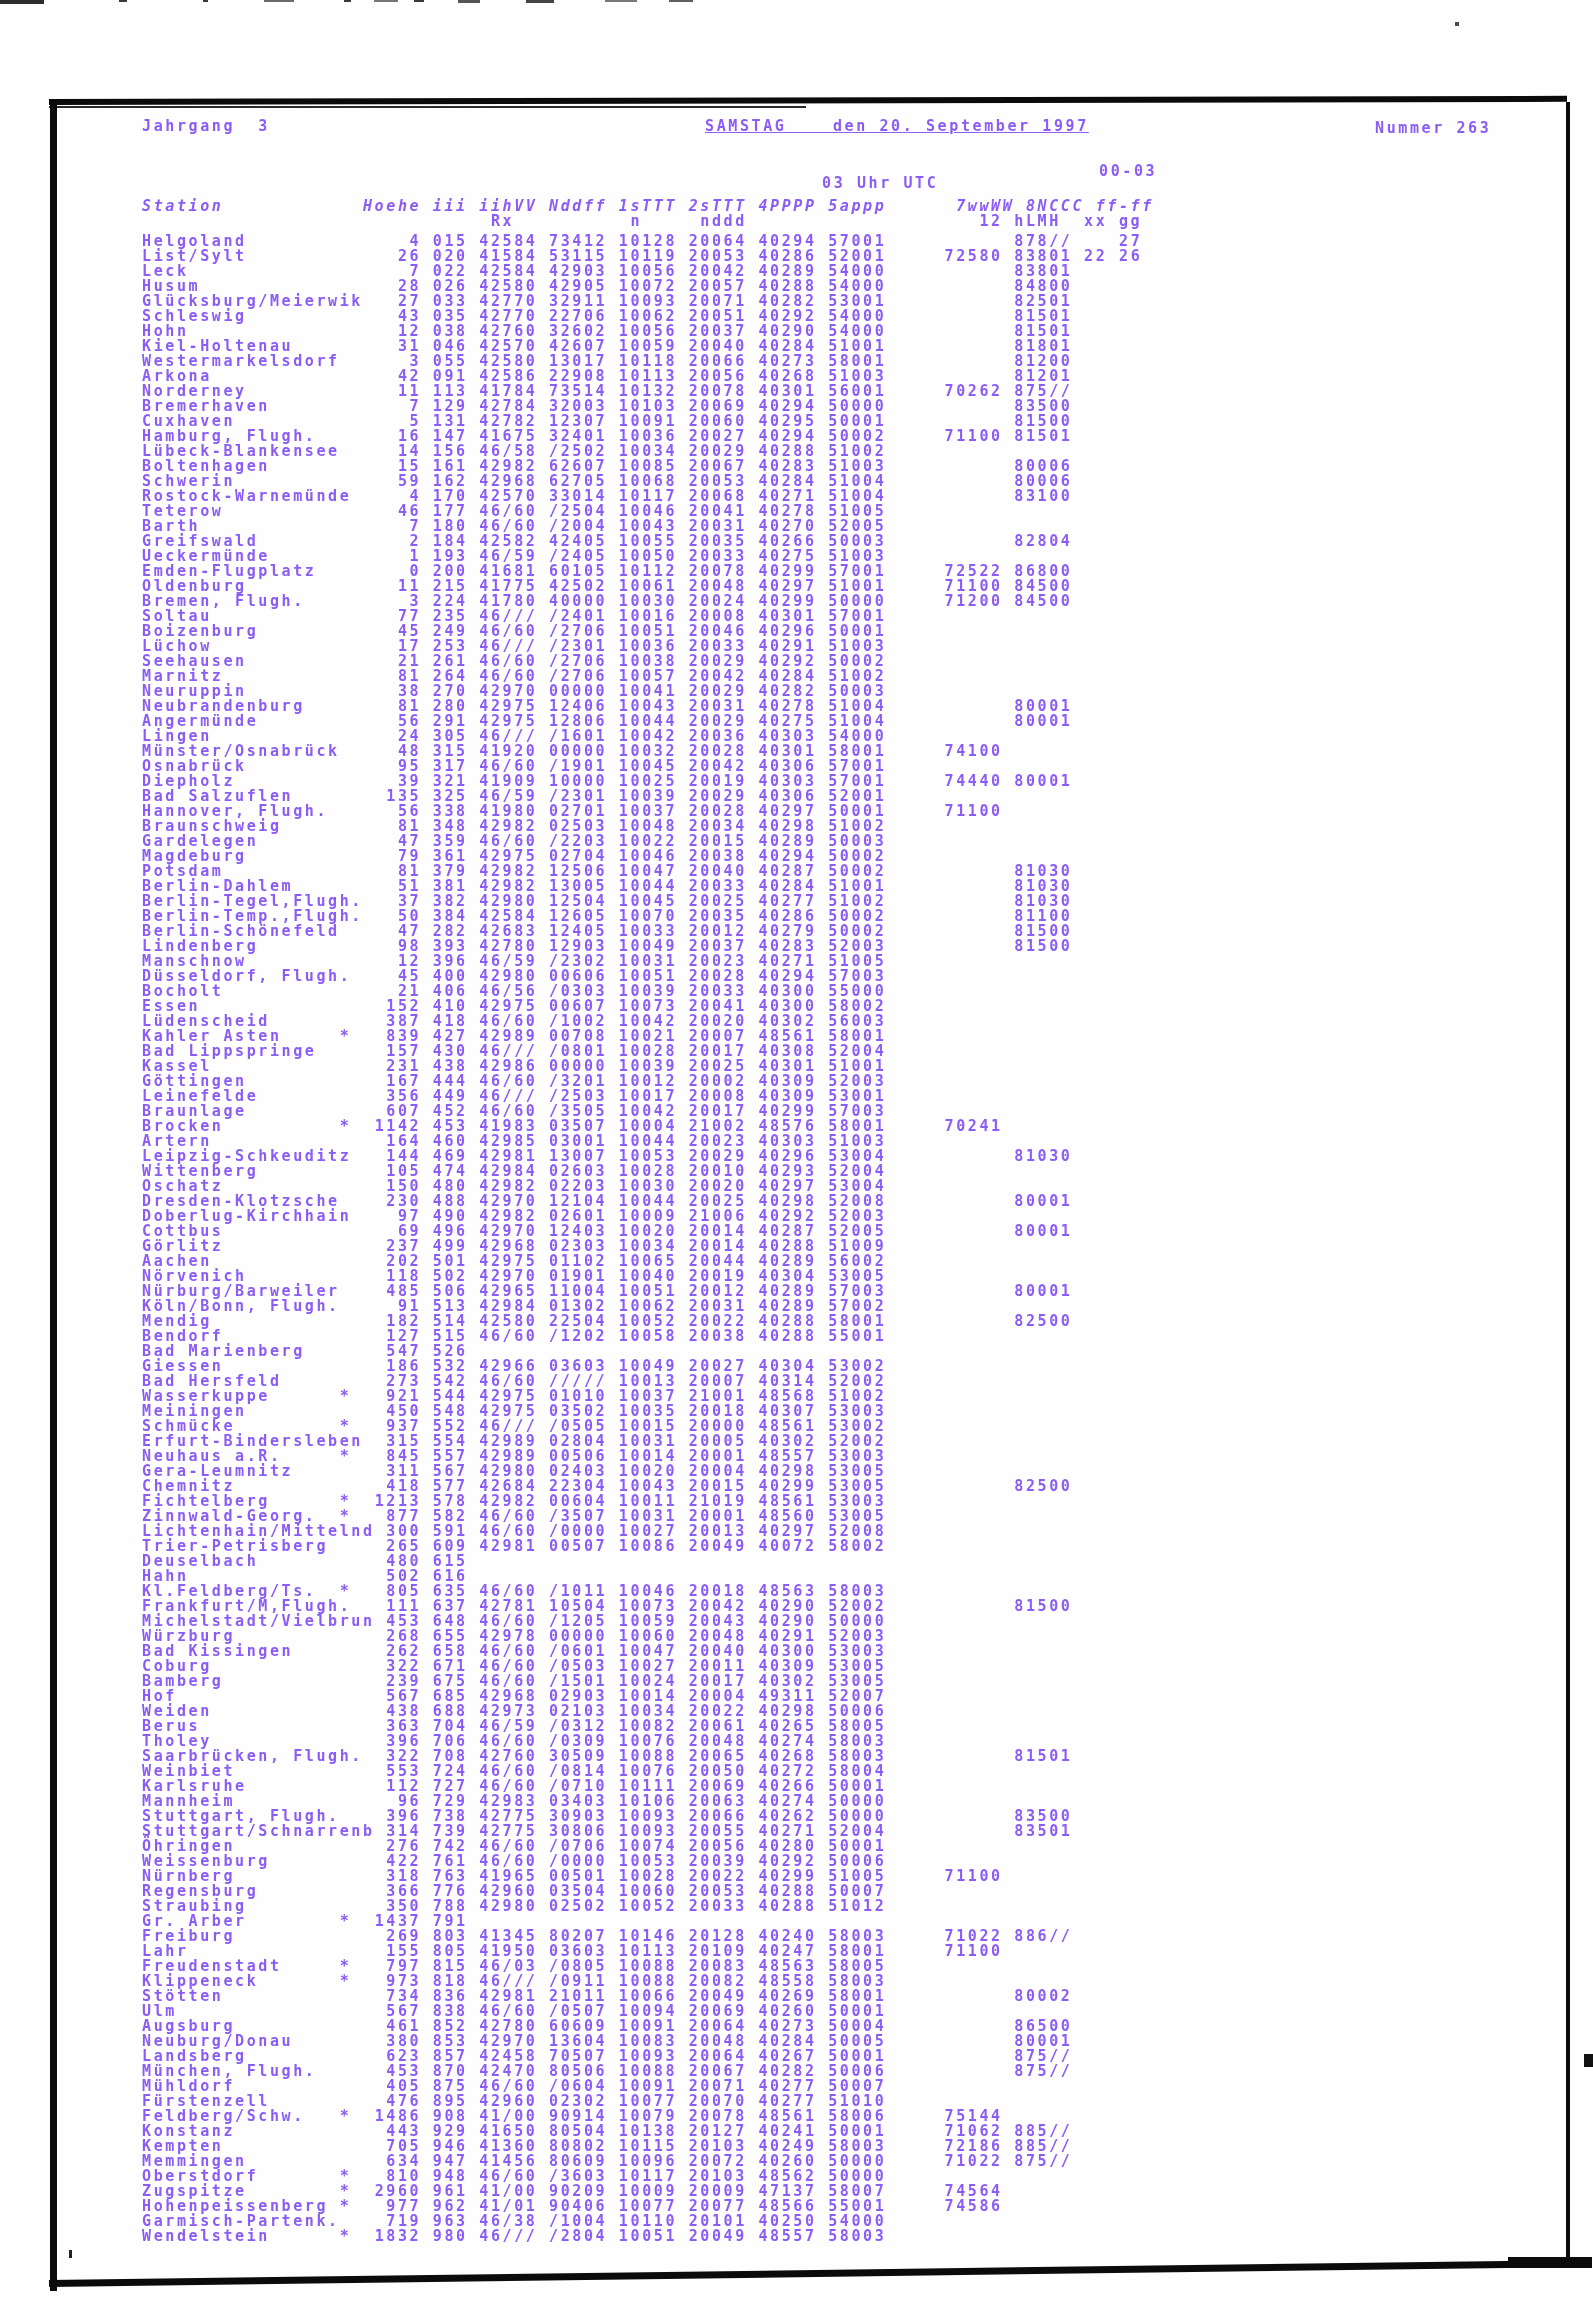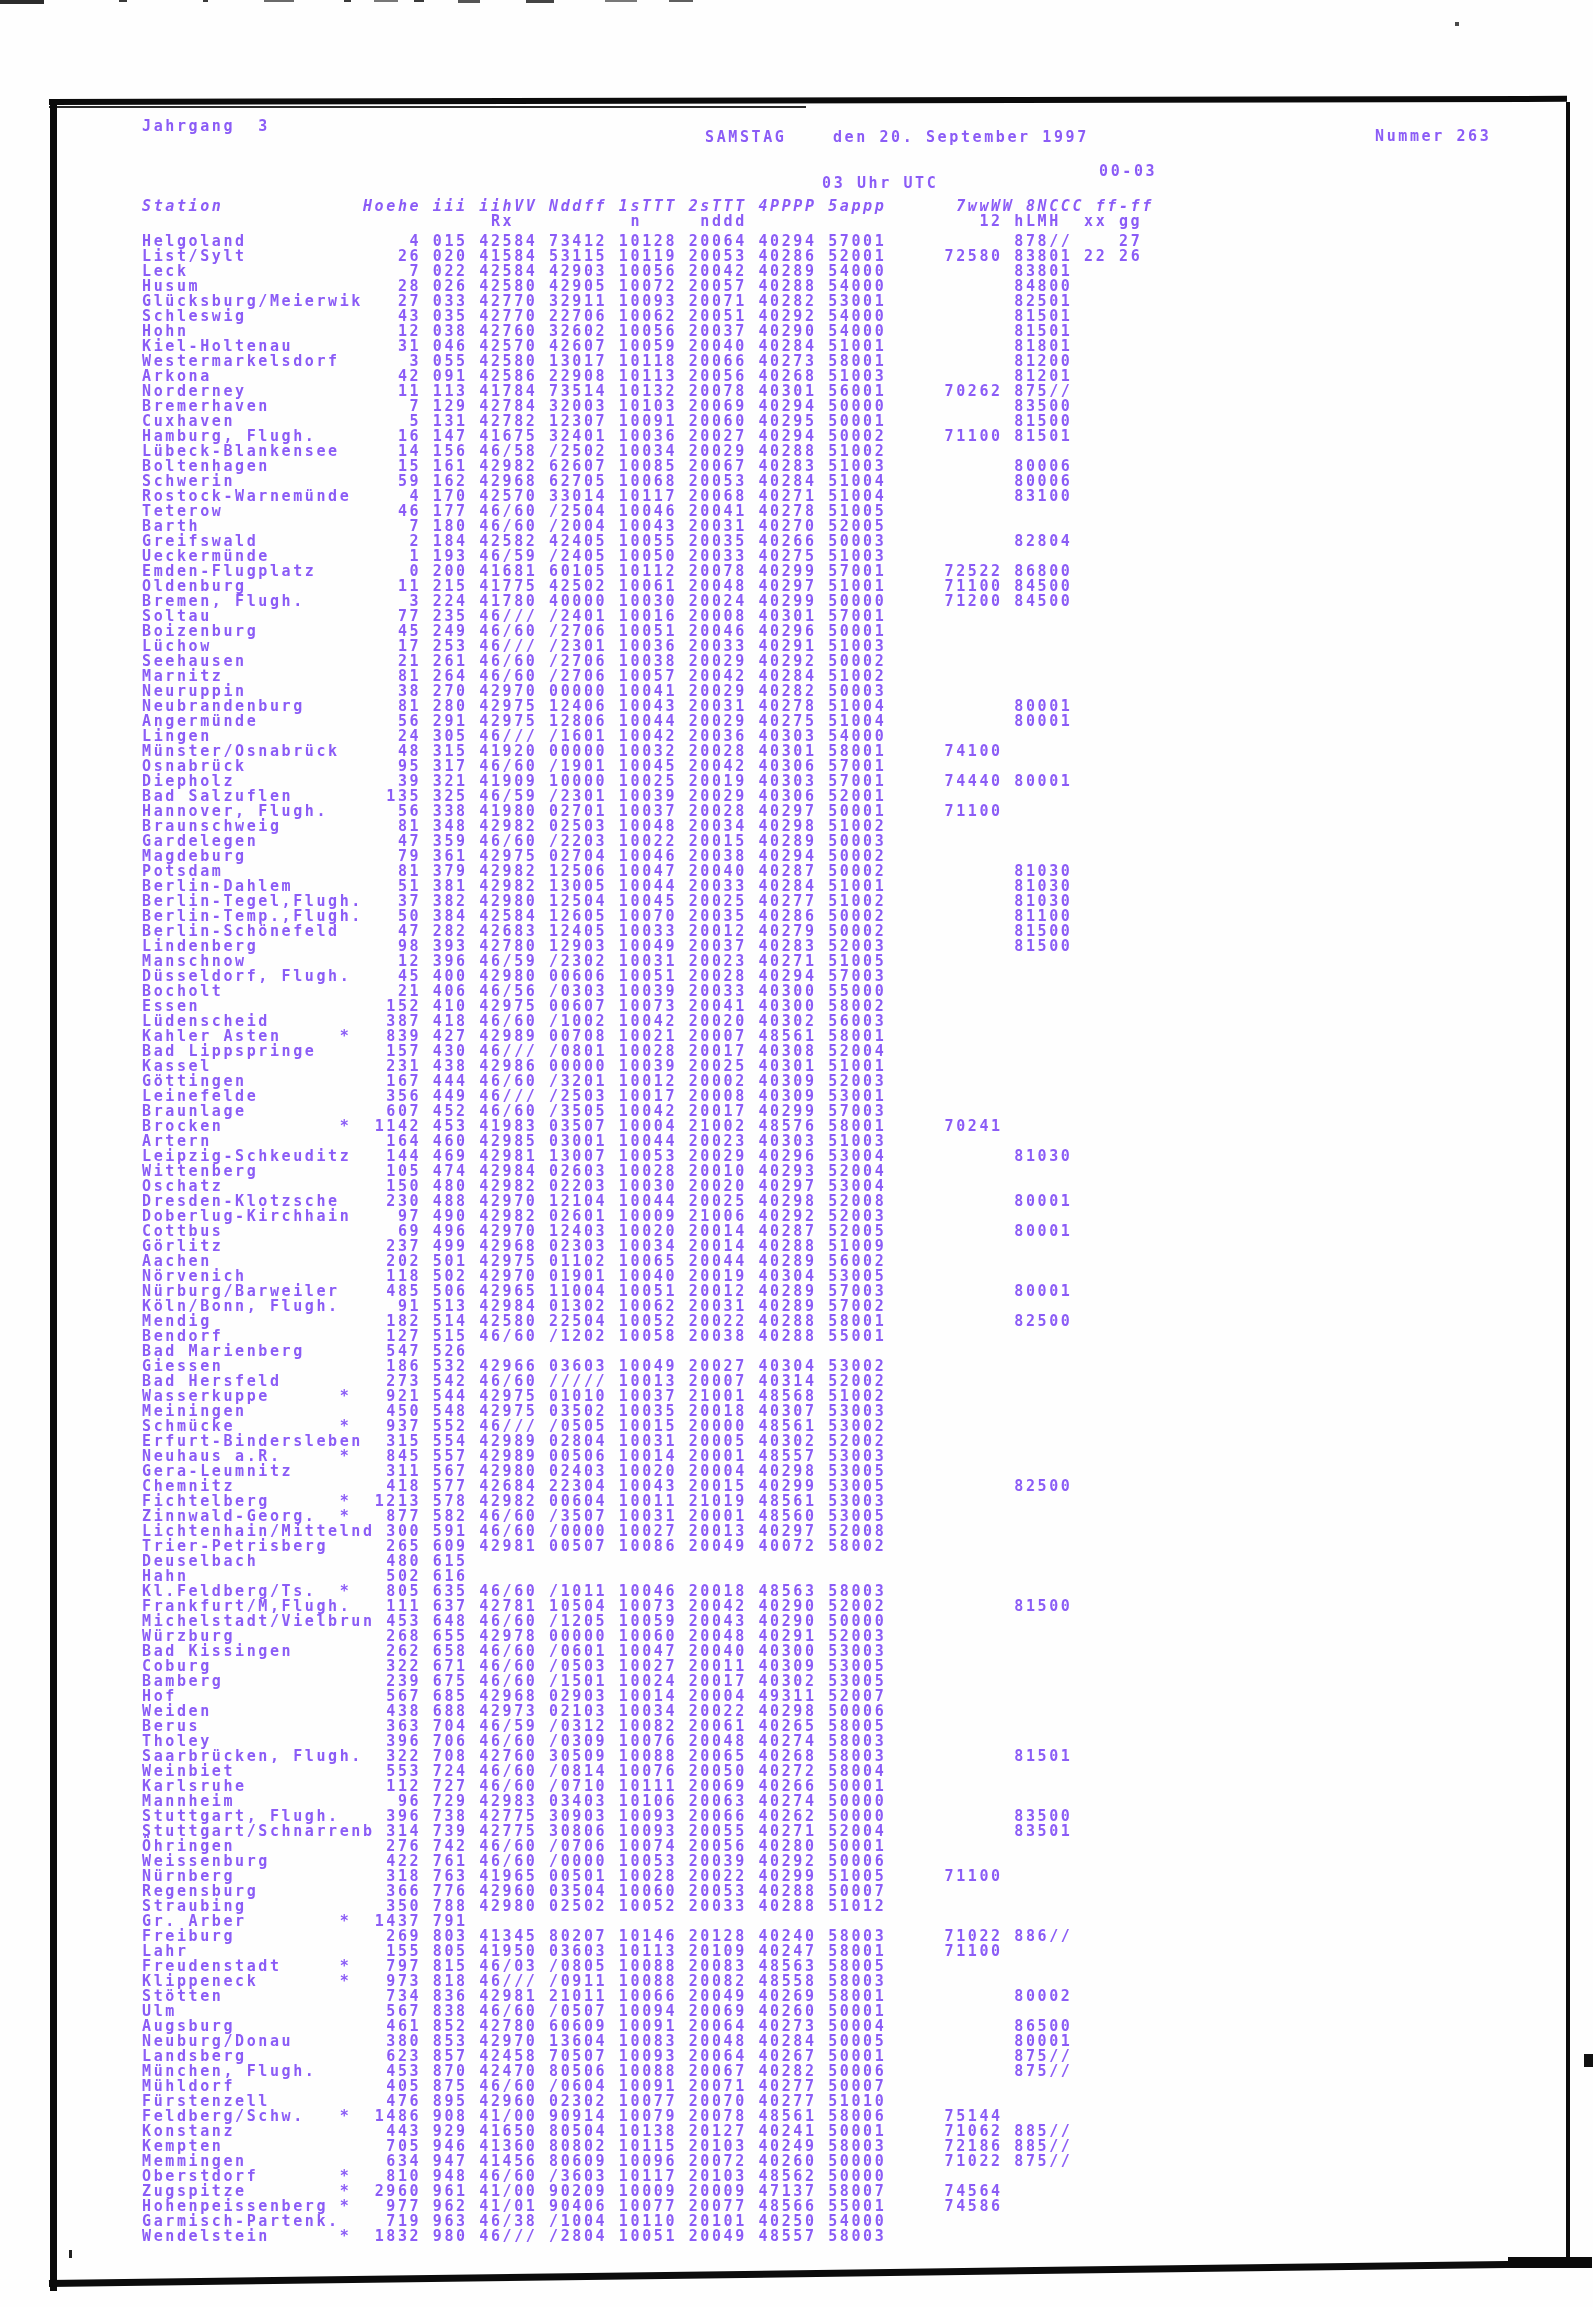--- a/index.html
+++ b/index.html
@@ -32,22 +32,22 @@
   <div class="rule" style="left:49px;top:99px;width:1518px;height:6.4px;transform:rotate(-0.12deg);transform-origin:left center;"></div>
   <div class="rule" style="left:49px;top:106px;width:757px;height:1.6px;background:#2a2a2a;"></div>
   <div class="rule" style="left:50px;top:99px;width:7.2px;height:2192px;"></div>
   <div class="rule" style="left:1566px;top:102px;width:4px;height:2163px;"></div>
   <div class="rule" style="left:49px;top:2280px;width:1498px;height:7.2px;transform:rotate(-0.75deg);transform-origin:left center;"></div>
   <div class="rule" style="left:1508px;top:2257px;width:84px;height:11px;"></div>
   <div class="speck" style="left:1584px;top:2054px;width:9.6px;height:12.7px;background:#111;"></div>
   <div class="speck" style="left:69px;top:2250px;width:3.2px;height:8px;background:#222;"></div>
 
   <div class="txt" style="left:142px;top:119px;">Jahrgang  3</div>
-  <div class="txt" style="left:705px;top:130px;">SAMSTAG    den 20. September 1997</div>
-  <div class="txt" style="left:1362px;top:129px;padding-left:13px;">Nummer 263</div>
+  <div class="txt" style="left:705px;top:119px;text-decoration:underline;">SAMSTAG    den 20. September 1997</div>
+  <div class="txt" style="left:1362px;top:121px;padding-left:13px;">Nummer 263</div>
 
   <div class="txt" style="left:822px;top:176px;">03 Uhr UTC</div>
   <div class="txt" style="left:1099px;top:164px;">00-03</div>
 
   <div class="txt" style="left:142px;top:199px;font-style:italic;">Station            Hoehe iii iihVV Nddff 1sTTT 2sTTT 4PPPP 5appp      7wwWW 8NCCC ff-ff</div>
   <div class="txt" style="left:142px;top:214px;">                              Rx          n     nddd                    12 hLMH  xx gg</div>
 
   <div id="rows">
       <div class="row"><span>Helgoland           </span><span>   4 015 42584 73412 10128 20064 40294 57001</span><span>           878//    27</span></div>
       <div class="row"><span>List/Sylt           </span><span>  26 020 41584 53115 10119 20053 40286 52001</span><span>     72580 83801 22 26</span></div>

